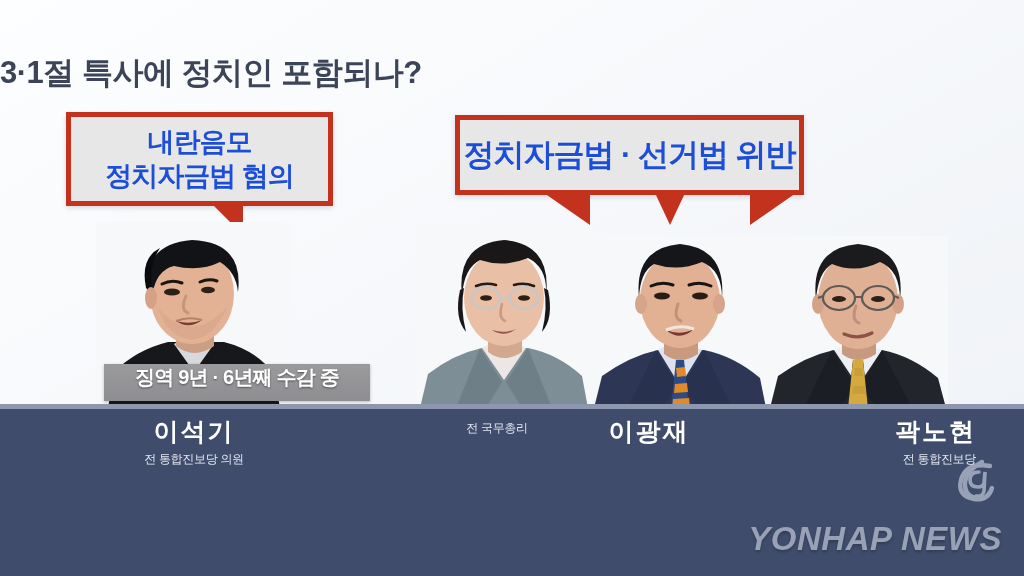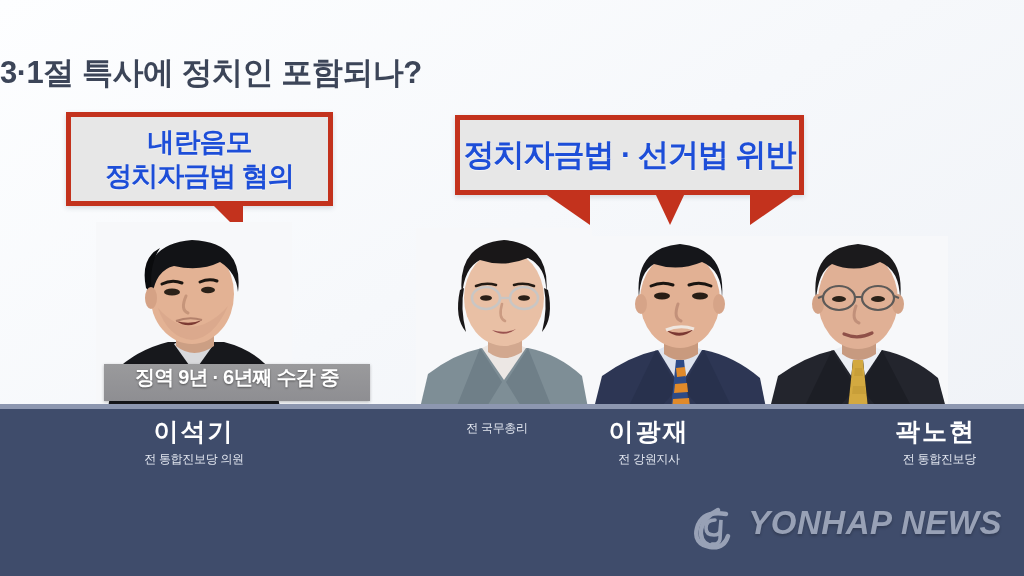--- a/index.html
+++ b/index.html
@@ -186,23 +186,24 @@
   #name-1 { left: 404px; width: 186px; }
   #name-2 { left: 556px; width: 186px; }
   #name-3 { left: 780px; width: 196px; text-align: right; }
 
   
   #watermark {
     position: absolute;
     right: 22px;
     bottom: 18px;
     display: flex;
-    align-items: flex-start;
+    align-items: flex-end;
     gap: 10px;
     opacity: .62;
+    flex-direction: column;
   }
   #watermark .wm-text {
     color: #cfd6e4;
     font-size: 33px;
     font-weight: 700;
     font-style: italic;
     letter-spacing: 0.5px;
     white-space: nowrap;
     text-shadow: 0 2px 3px rgba(0,0,0,.35);
   }
@@ -405,21 +406,20 @@
 
   <div class="name-block" id="name-0">
     <div class="pname">이석기</div>
     <div class="ptitle">전 통합진보당 의원</div>
   </div>
   <div class="name-block" id="name-1">
     <div class="ptitle">전 국무총리</div>
   </div>
   <div class="name-block" id="name-2">
     <div class="pname">이광재</div>
-    <div class="ptitle">전 강원지사</div>
   </div>
   <div class="name-block" id="name-3">
     <div class="pname">곽노현</div>
     <div class="ptitle">전 통합진보당</div>
   </div>
 
   <div id="watermark">
     <span>
       <svg width="50" height="50" viewBox="0 0 50 50">
         <g fill="none" stroke="#cfd6e4" stroke-width="4.4" stroke-linecap="round">

